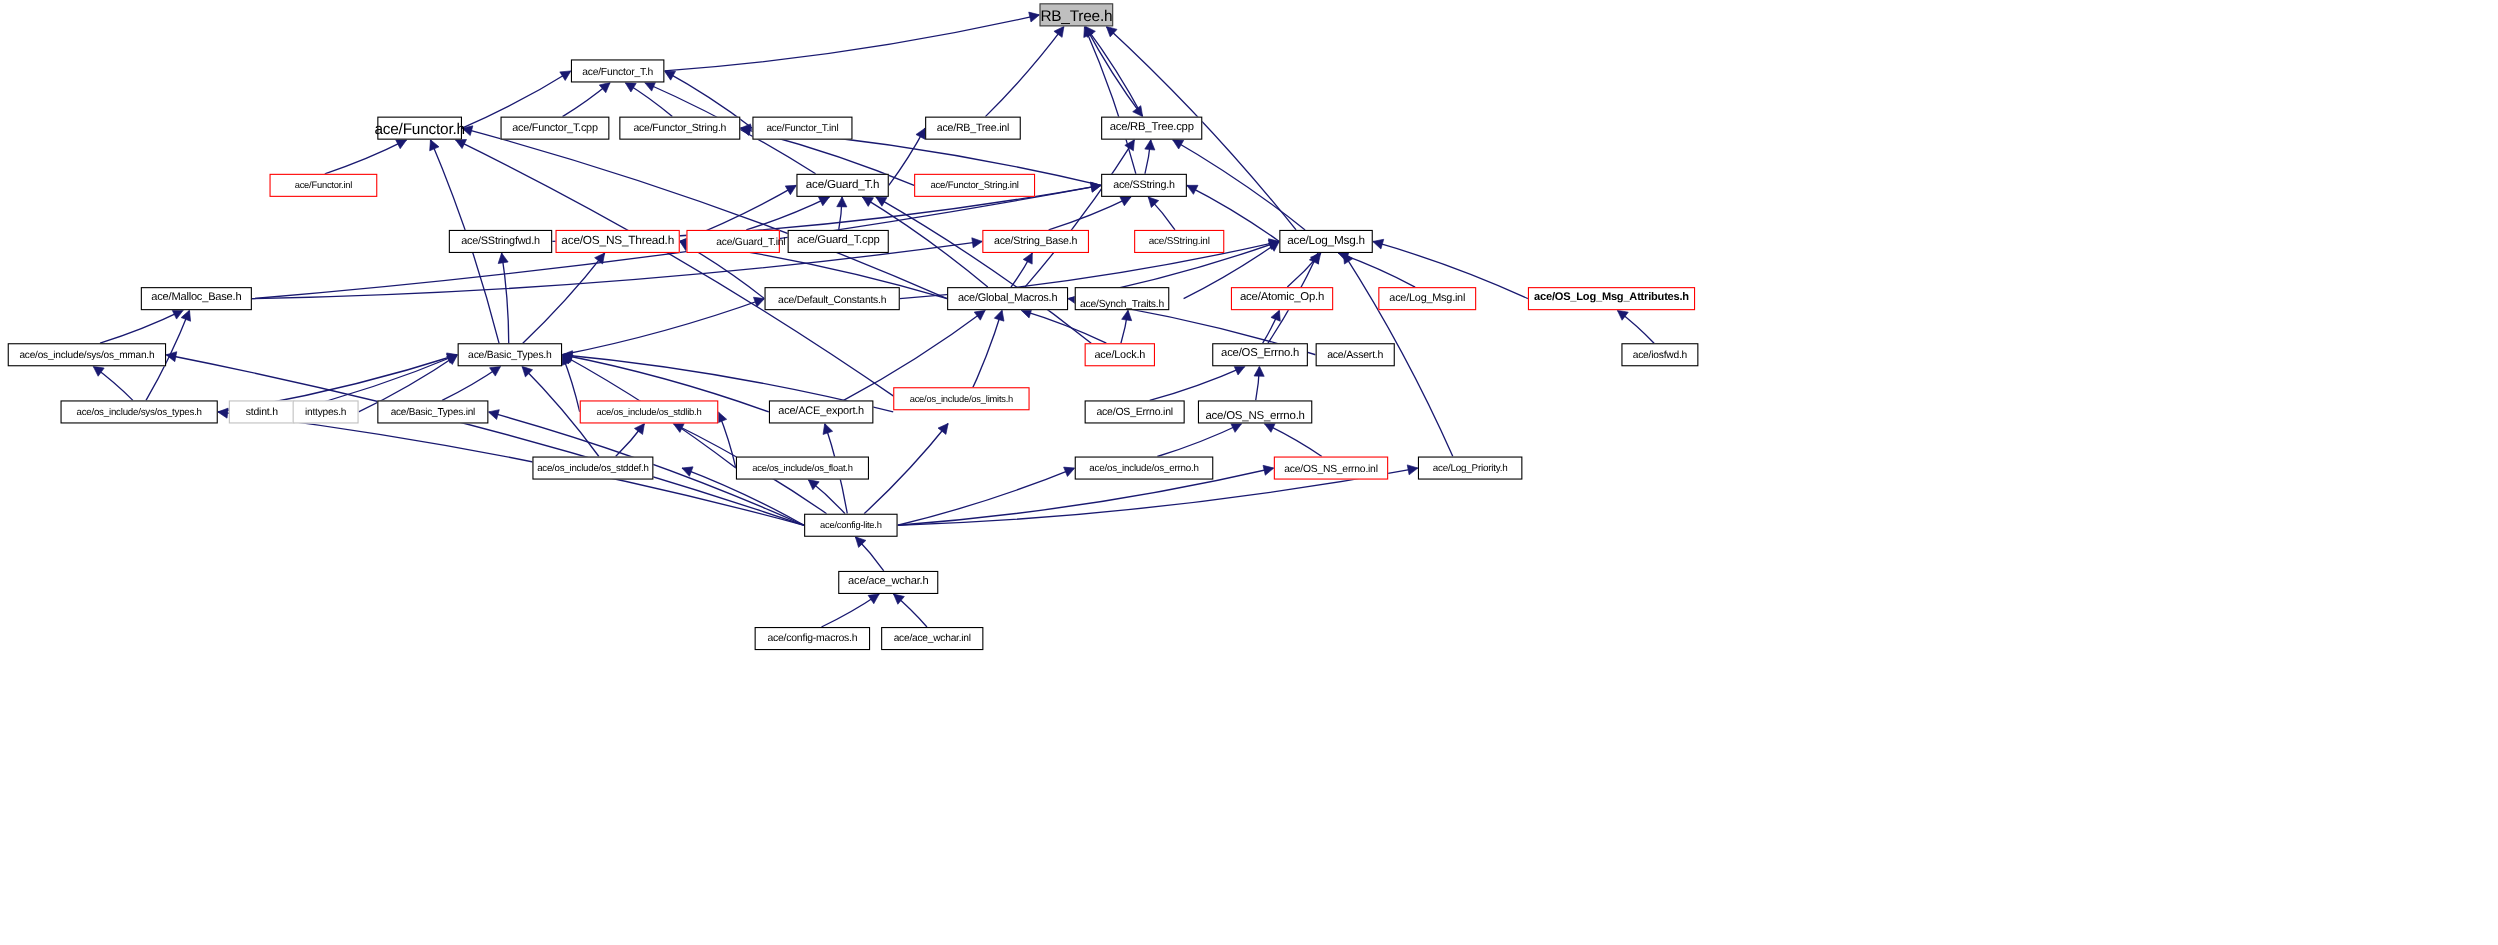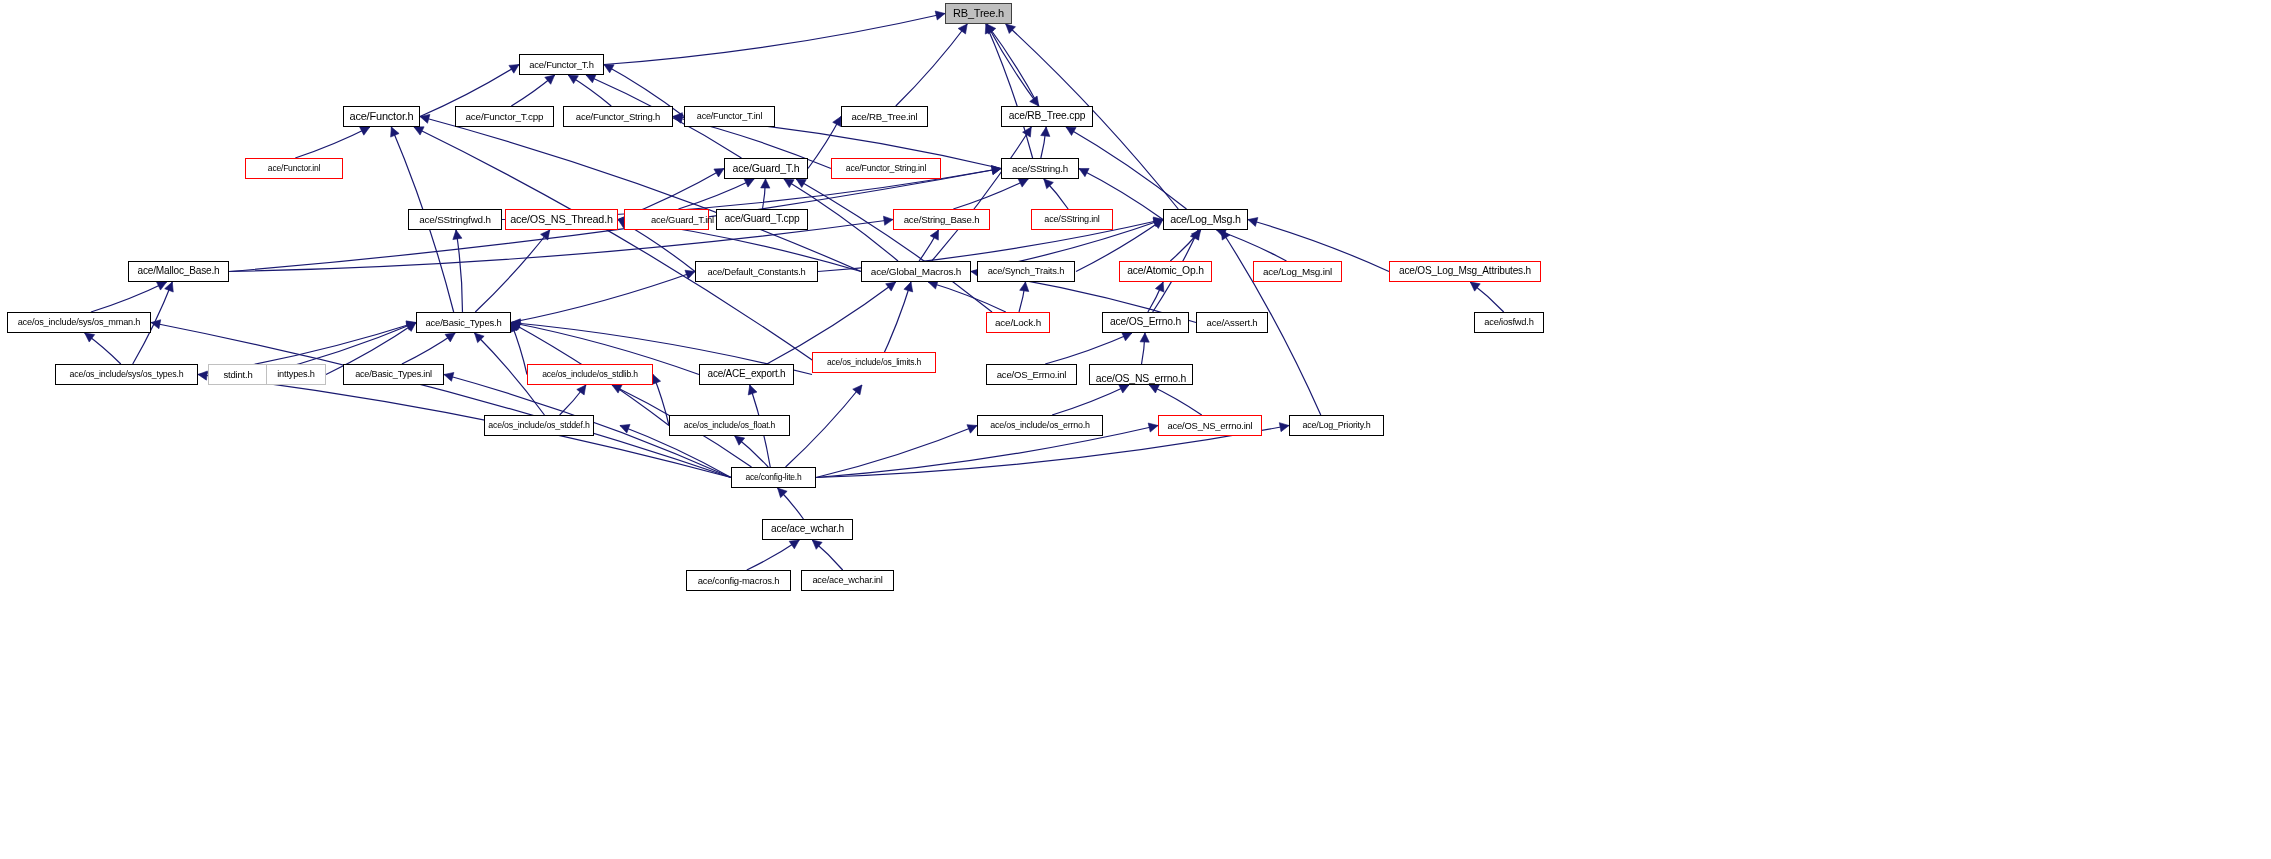--- a/index.html
+++ b/index.html
@@ -188,27 +188,27 @@
       <polygon class="edge-head" points="151,322.5 160.72245603069769,319.7370579573306 158.93425381763876,328.76159854648034"></polygon>
       <path class="edge-path" d="M803.42,519 C795.6677999999999,508.12399999999997 786.8822,497.584 777.58,488"></path>
       <polygon class="edge-head" points="777.58,488 787.1491639754386,491.2543971501909 780.5474499633362,497.6619998300091"></polygon>
       <path class="edge-path" d="M746.78,570 C764.8352,561.4110000000001 782.6648,551.211 799.22,540"></path>
       <polygon class="edge-head" points="799.22,540 794.3472350677907,548.8552900525862 789.18863478957,541.237623535237"></polygon>
       <path class="edge-path" d="M842.7,570 C833.418,559.34 823.082,549.14 812.3,540"></path>
       <polygon class="edge-head" points="812.3,540 822.1397220808326,542.3108157373479 816.1906952453467,549.3285845929506"></polygon>
     </svg>
   <div id="nodes-layer">
       <div class="node-box root" style="left: 945px; top: 3px; width: 67px; height: 21px;">
-        <span class="node-label" style="font-size: 11px;">RB_Tree.h</span>
+        <span class="node-label" style="font-size: 14px;">RB_Tree.h</span>
       </div>
       <div class="node-box" style="left: 519px; top: 54px; width: 85px; height: 21px;">
         <span class="node-label" style="font-size: 9.42202px;">ace/Functor_T.h</span>
       </div>
       <div class="node-box" style="left: 343px; top: 106px; width: 77px; height: 21px;">
-        <span class="node-label" style="font-size: 11px;">ace/Functor.h</span>
+        <span class="node-label" style="font-size: 14px;">ace/Functor.h</span>
       </div>
       <div class="node-box" style="left: 455px; top: 106px; width: 99px; height: 21px;">
         <span class="node-label" style="font-size: 9.89362px;">ace/Functor_T.cpp</span>
       </div>
       <div class="node-box" style="left: 563px; top: 106px; width: 110px; height: 21px;">
         <span class="node-label" style="font-size: 9.52113px;">ace/Functor_String.h</span>
       </div>
       <div class="node-box" style="left: 684px; top: 106px; width: 91px; height: 21px;">
         <span class="node-label" style="font-size: 9.04255px;">ace/Functor_T.inl</span>
       </div>
@@ -253,30 +253,30 @@
       </div>
       <div class="node-box" style="left: 128px; top: 261px; width: 101px; height: 21px;">
         <span class="node-label" style="font-size: 10.1064px;">ace/Malloc_Base.h</span>
       </div>
       <div class="node-box" style="left: 695px; top: 261px; width: 123px; height: 21px;">
         <span class="node-label" style="font-size: 9.40049px;">ace/Default_Constants.h</span>
       </div>
       <div class="node-box" style="left: 861px; top: 261px; width: 110px; height: 21px;">
         <span class="node-label" style="font-size: 9.98523px;">ace/Global_Macros.h</span>
       </div>
-      <div class="node-box" style="left: 977px; top: 261px; width: 98px; height: 21px;">
+      <div class="node-box" style="left: 977px; top: 261px; width: 86px; height: 21px; align-items: flex-end;">
         <span class="node-label" style="font-size: 9.38665px;">ace/Synch_Traits.h</span>
       </div>
       <div class="node-box red" style="left: 1119px; top: 261px; width: 93px; height: 21px;">
         <span class="node-label" style="font-size: 10.3761px;">ace/Atomic_Op.h</span>
       </div>
       <div class="node-box red" style="left: 1253px; top: 261px; width: 89px; height: 21px;">
         <span class="node-label" style="font-size: 9.89908px;">ace/Log_Msg.inl</span>
       </div>
-      <div class="node-box red" style="left: 1389px; top: 261px; width: 152px; height: 21px;">
+      <div class="node-box red" style="left: 1389px; top: 261px; width: 152px; height: 21px; font-weight: bold;">
         <span class="node-label" style="font-size: 10.085px;">ace/OS_Log_Msg_Attributes.h</span>
       </div>
       <div class="node-box" style="left: 7px; top: 312px; width: 144px; height: 21px;">
         <span class="node-label" style="font-size: 9.20945px;">ace/os_include/sys/os_mman.h</span>
       </div>
       <div class="node-box" style="left: 416px; top: 312px; width: 95px; height: 21px;">
         <span class="node-label" style="font-size: 9.46809px;">ace/Basic_Types.h</span>
       </div>
       <div class="node-box red" style="left: 986px; top: 312px; width: 64px; height: 21px;">
         <span class="node-label" style="font-size: 9.92105px;">ace/Lock.h</span>

